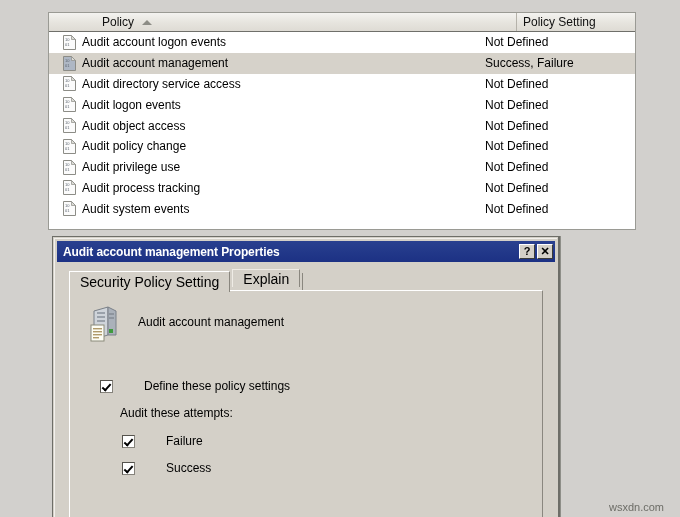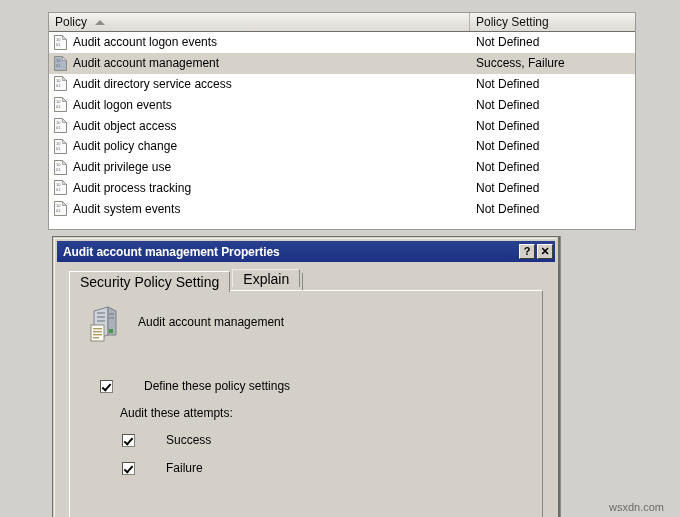--- a/index.html
+++ b/index.html
@@ -29,20 +29,21 @@
     box-sizing: border-box;
     overflow: hidden;
   }
 
   #list-header {
     display: flex;
     height: 19px;
     background: linear-gradient(to bottom, #f4f3f0 0%, #e7e5df 50%, #dedbd4 100%);
     border-bottom: 1px solid #6f6f6a;
     box-sizing: border-box;
+    padding-left: 47px;
   }
   .hdr-cell {
     display: flex;
     align-items: center;
     font-size: 12px;
     color: #111;
     padding-left: 6px;
     box-sizing: border-box;
     height: 100%;
     position: relative;
@@ -61,21 +62,21 @@
     border-bottom: 5px solid #8d8d86;
   }
 
   #list-body {
     background: #ffffff;
   }
   .list-row {
     display: flex;
     align-items: center;
     height: 20.8px;
-    padding-left: 5px;
+    padding-left: 14px;
     box-sizing: border-box;
   }
   .list-row.selected {
     background: #d6d2ca;
   }
   .row-label {
     width: 415px;
     display: flex;
     align-items: center;
     white-space: nowrap;
@@ -443,27 +444,27 @@
         <div id="policy-head-title">Audit account management</div>
       </div>
 
       <div class="cb-row" id="define-row">
         <span class="checkbox checked"></span>
         <span>Define these policy settings</span>
       </div>
 
       <div id="attempts-label">Audit these attempts:</div>
 
+      <div class="cb-row" id="failure-row">
+        <span class="checkbox checked"></span>
+        <span>Failure</span>
+      </div>
+
       <div class="cb-row" id="success-row">
         <span class="checkbox checked"></span>
         <span>Success</span>
       </div>
 
-      <div class="cb-row" id="failure-row">
-        <span class="checkbox checked"></span>
-        <span>Failure</span>
-      </div>
-
     </div>
   </div>
 </div>
 
 <div id="watermark">wsxdn.com</div>
 
 </body></html>

